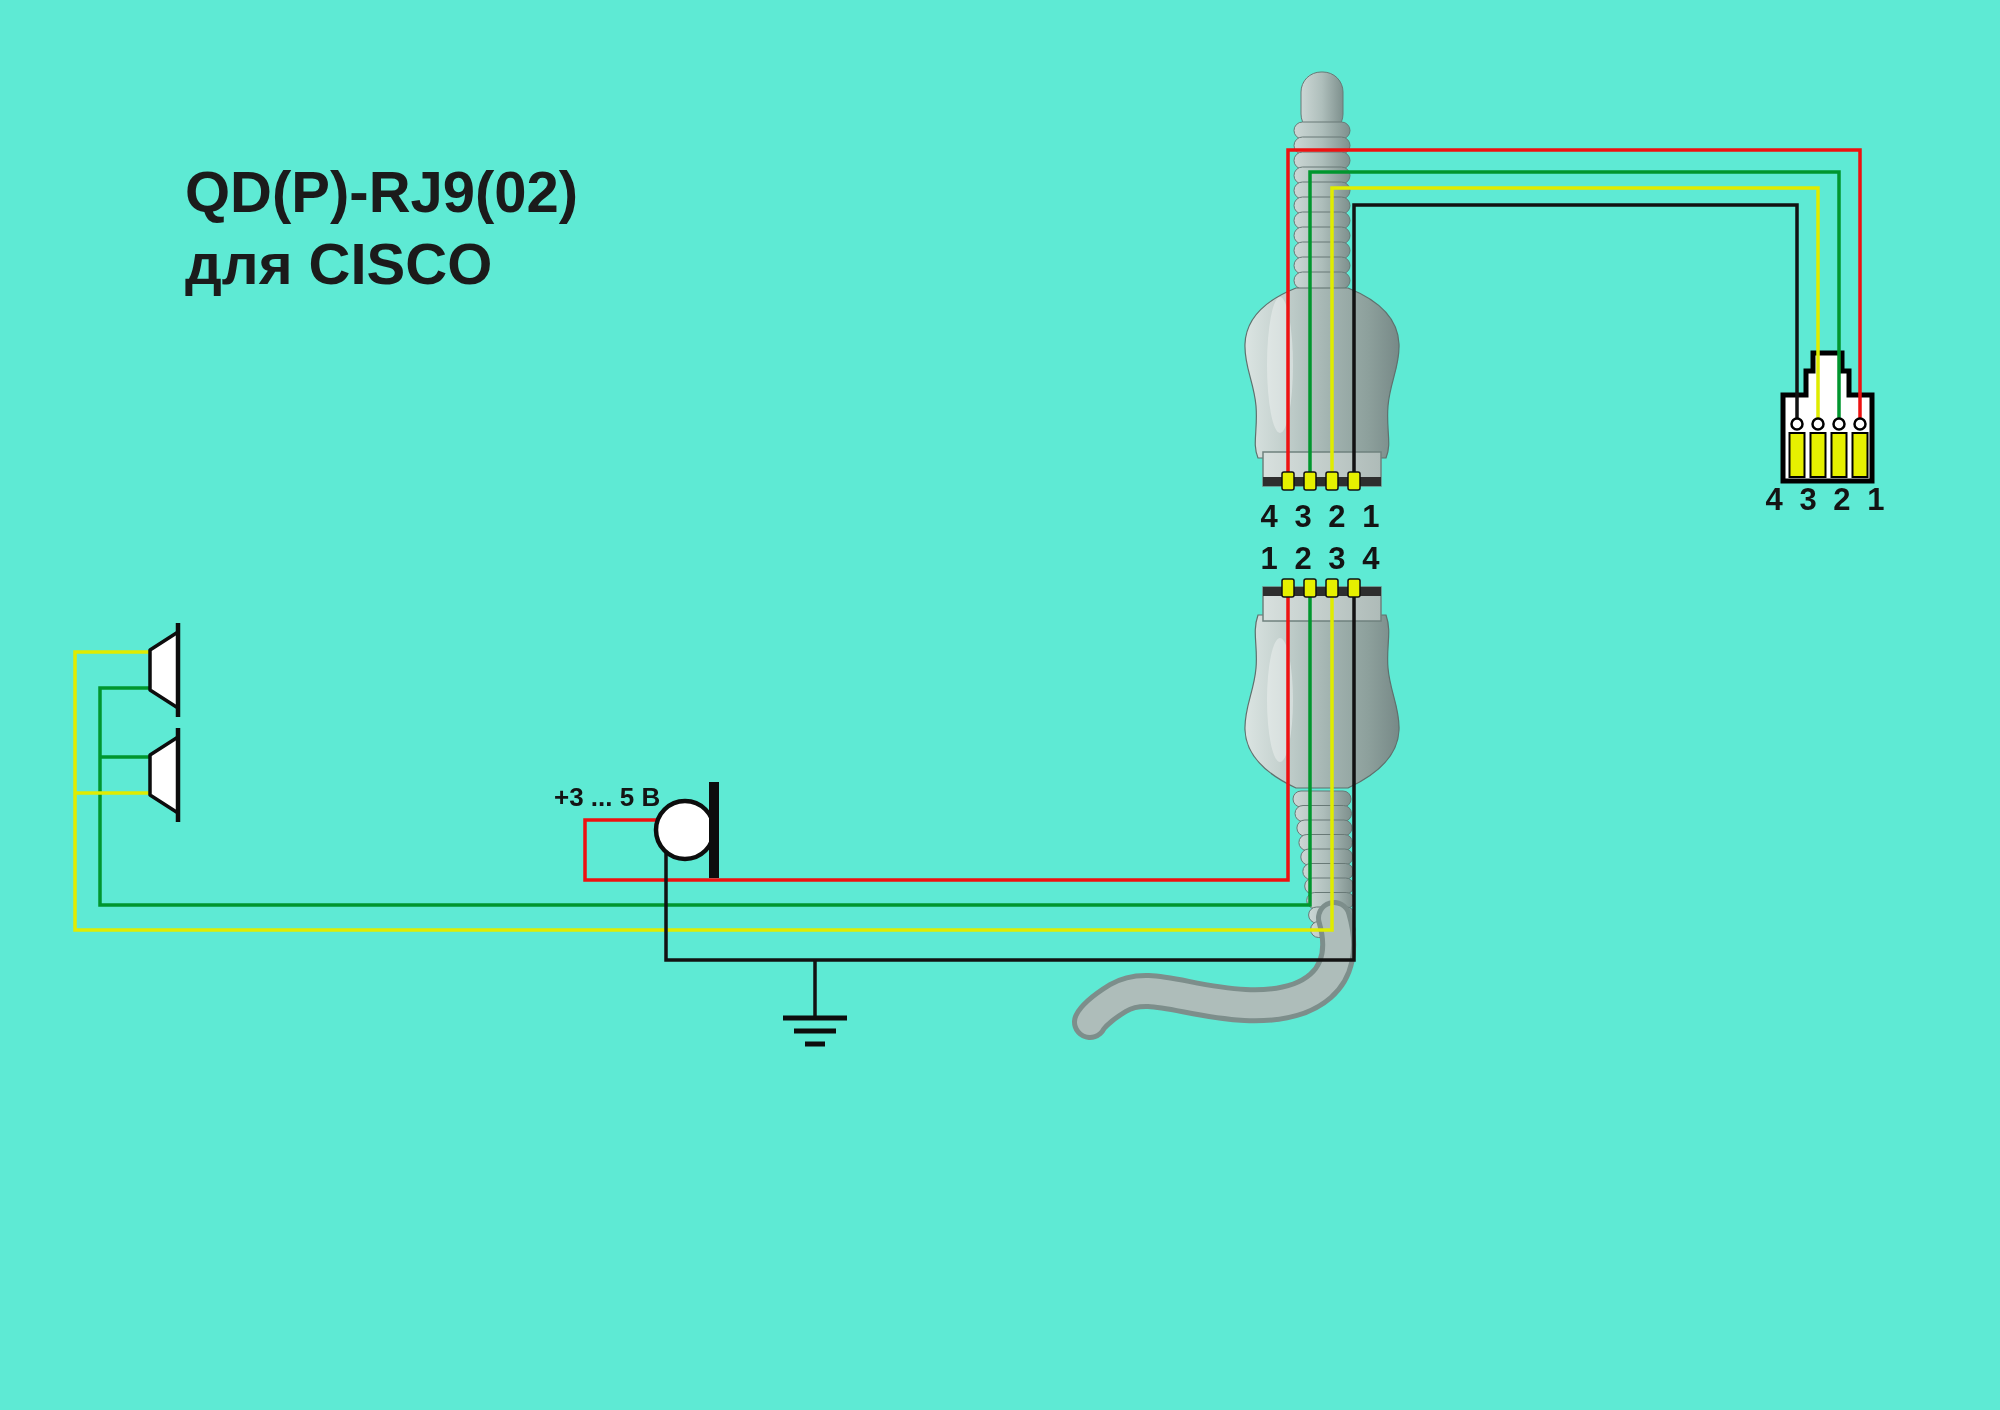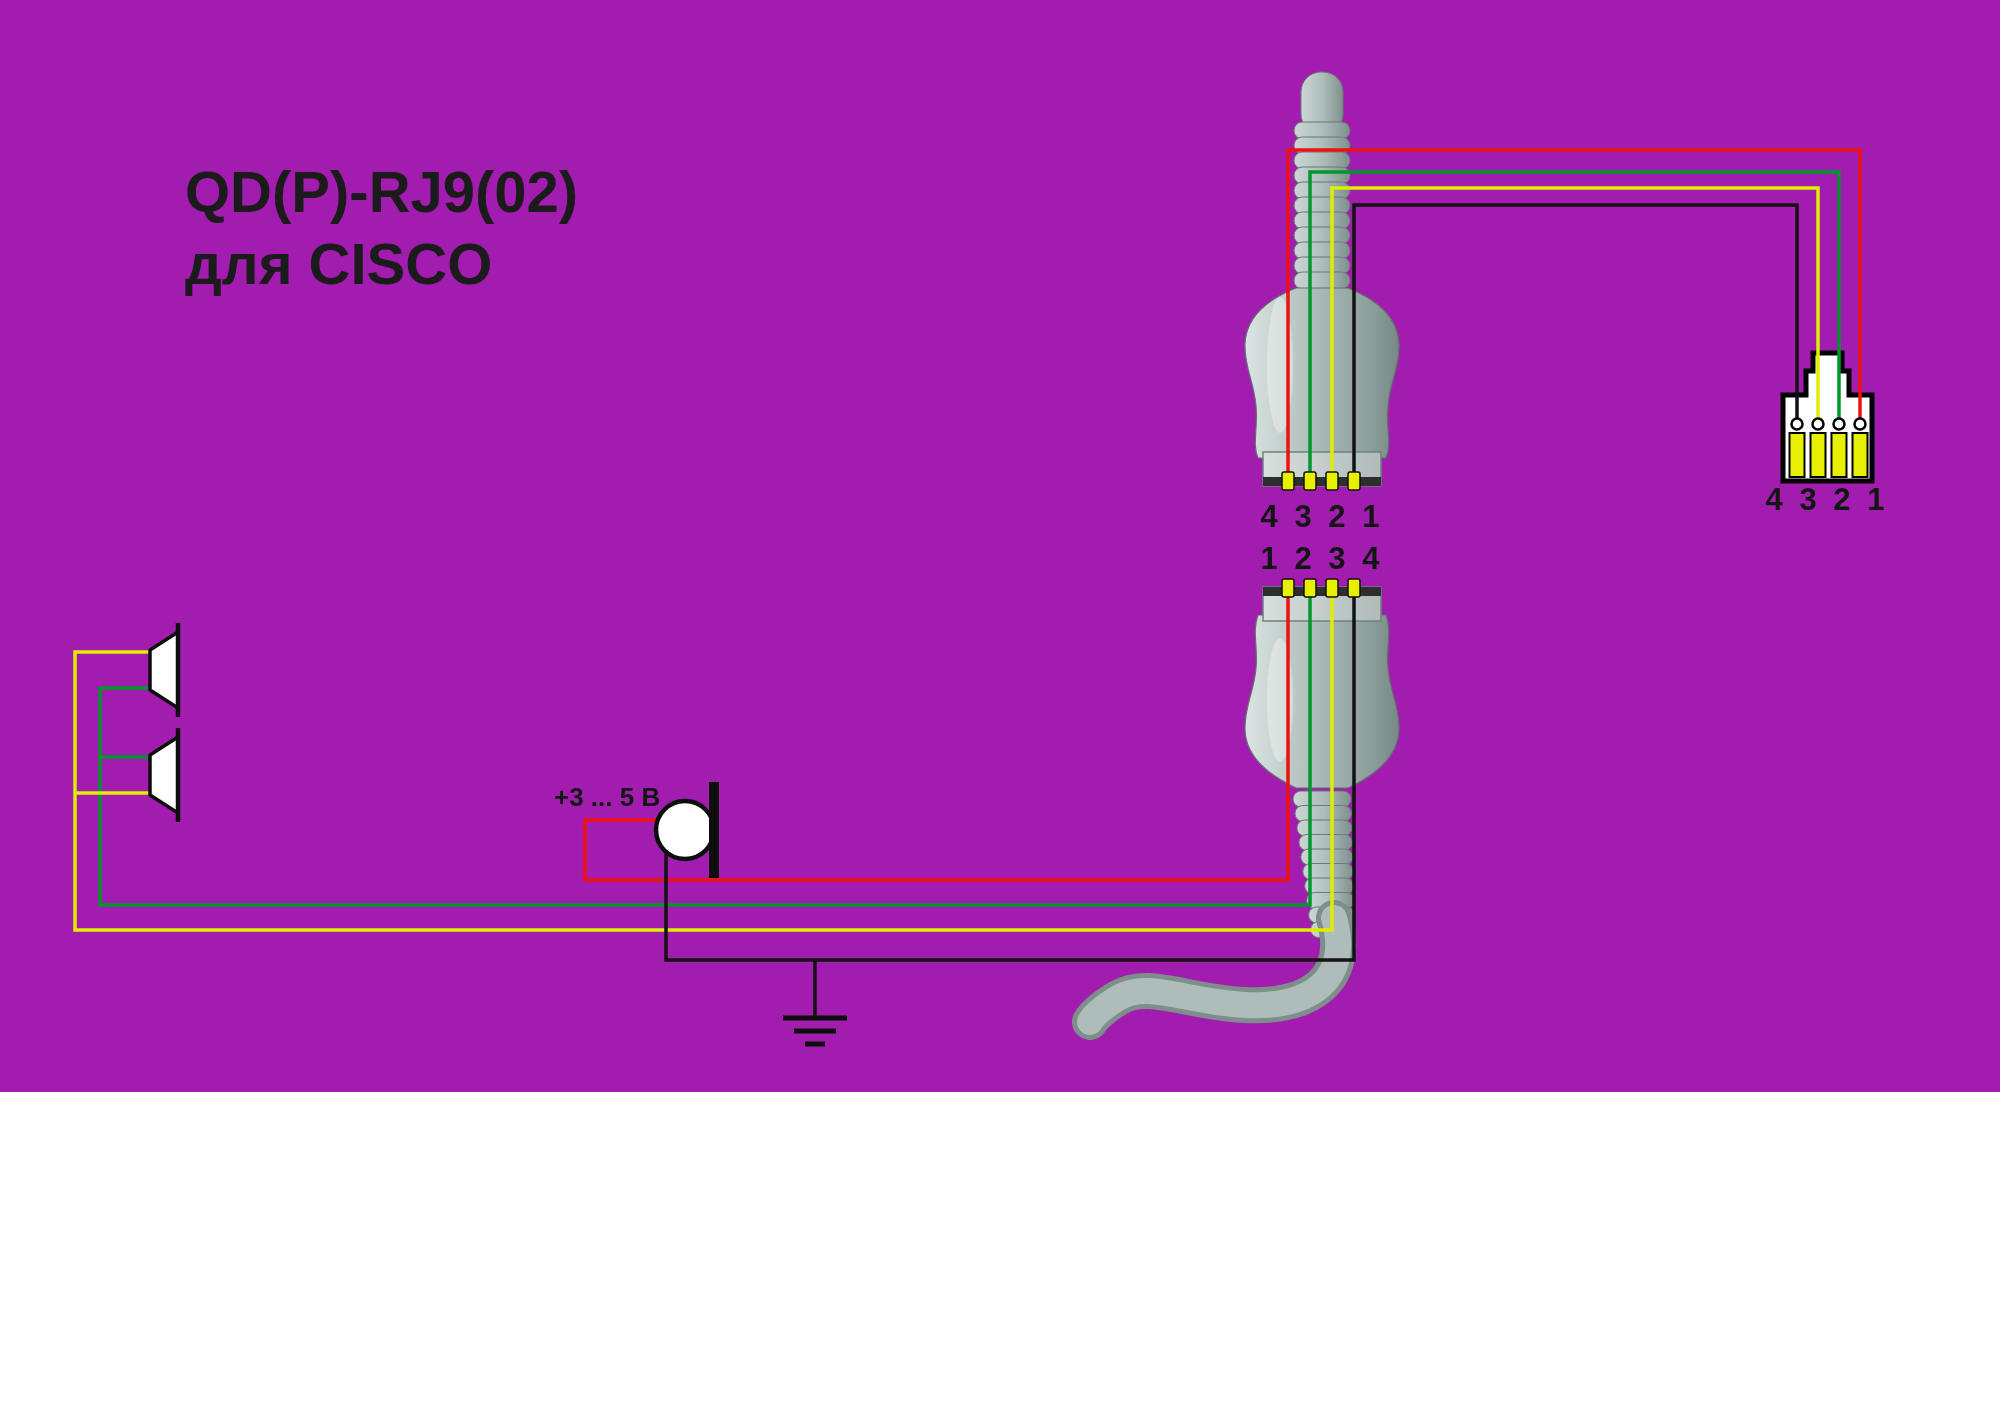--- a/index.html
+++ b/index.html
@@ -1,16 +1,16 @@
 <!DOCTYPE html>
 <html><head>
 <meta charset="utf-8">
 <style>
   html,body{margin:0;padding:0;background:#ffffff;}
-  .stage{position:relative;width:2000px;height:1092px;background:#a21caf;overflow:hidden;
+  .stage{position:relative;width:2000px;height:1410px;background:#5eead4;overflow:hidden;
          font-family:"Liberation Sans", sans-serif;}
   svg{position:absolute;left:0;top:0;}
   .title-text{font-family:"Liberation Sans", sans-serif;font-weight:bold;font-size:58px;fill:#1b1b1b;}
   .pin-label{font-family:"Liberation Sans", sans-serif;font-weight:bold;font-size:31px;fill:#141414;letter-spacing:4px;}
   .volt-label{font-family:"Liberation Sans", sans-serif;font-weight:bold;font-size:26px;fill:#141414;}
   .wire{fill:none;stroke-width:3.5;stroke-linecap:butt;stroke-linejoin:miter;}
   .rib{stroke:#687976;stroke-width:1;}
 </style>
 </head>
 <body>

